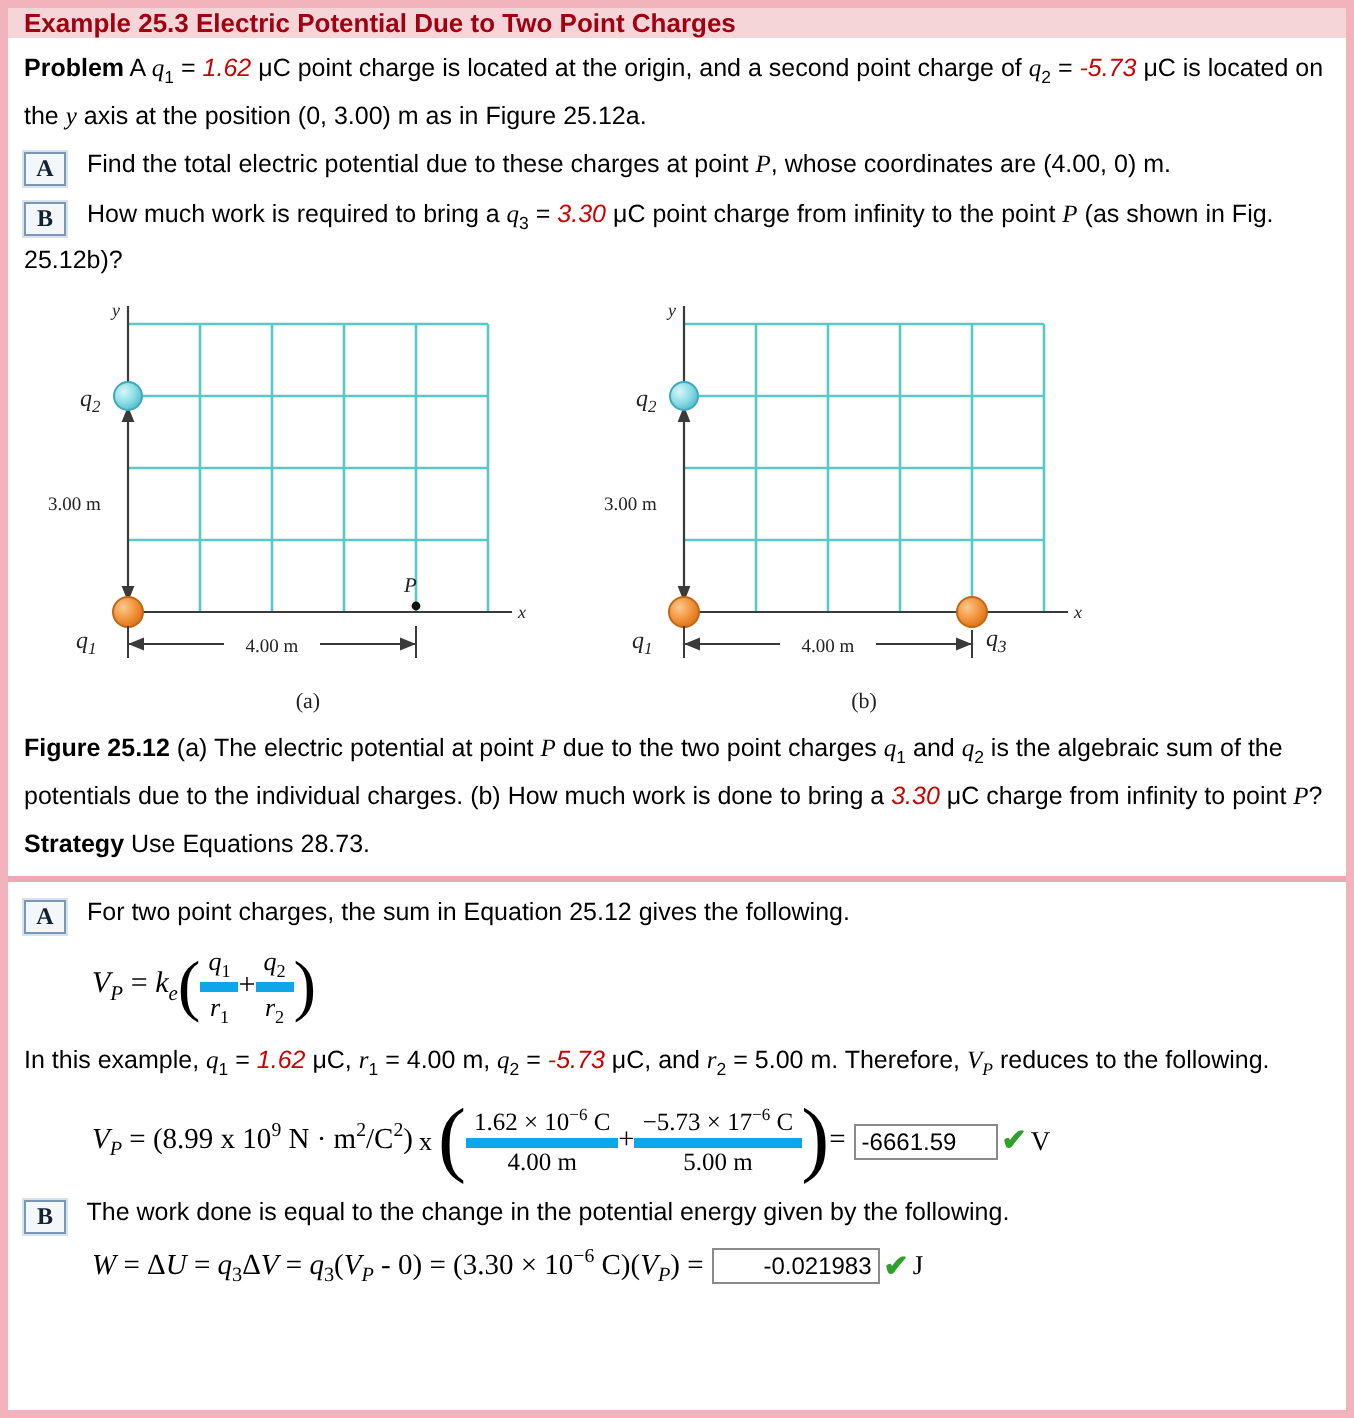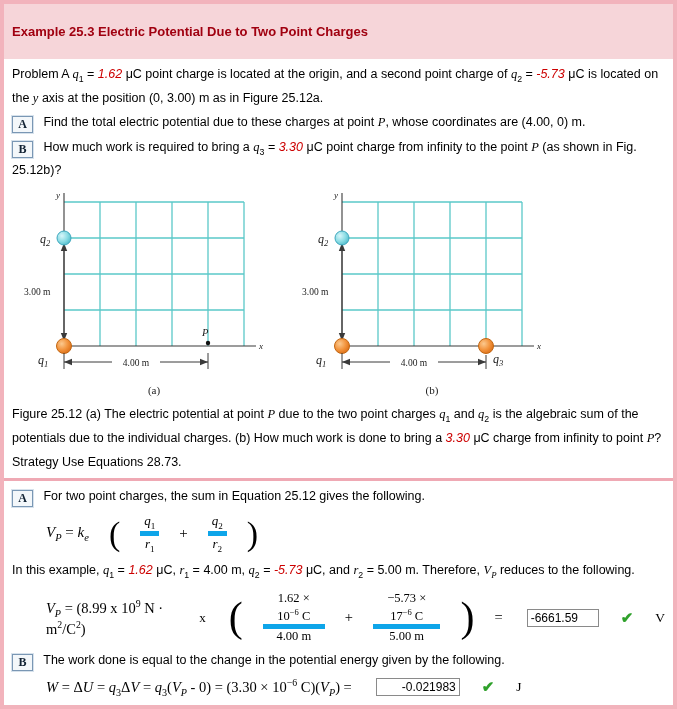--- a/index.html
+++ b/index.html
@@ -1,37 +1,37 @@
 <!DOCTYPE html>
 <html><head>
 <meta charset="utf-8">
 <style>
   html,body{margin:0;padding:0;}
   body{width:677px;height:709px;font-family:"Liberation Sans","DejaVu Sans",sans-serif;font-size:12.5px;color:#000;background:#fff;}
   .frame{width:677px;height:709px;box-sizing:border-box;border:4px solid #F2B3BC;background:#fff;overflow:hidden;}
-  .bar{background:#F6D5D9;color:#A00010;font-weight:bold;font-size:13px;padding:20px 8px;}
+  .bar{background:#F6D5D9;color:#A00010;font-weight:bold;font-size:13px;padding:0 8px;}
   .content{padding:1px 8px 0;}
   p.line{margin:5px 0;line-height:19px;}
-  .b{font-weight:normal;}
+  .b{font-weight:bold;}
   .red{color:#CC0000;font-style:italic;}
   .var{font-family:"Liberation Serif","DejaVu Serif",serif;font-style:italic;}
   .sub{vertical-align:sub;font-size:0.7em;}
   .sup{vertical-align:super;font-size:0.68em;}
   .abox{display:inline-block;min-width:13px;text-align:center;border:1px solid #7A97B4;box-shadow:0 0 0 1px #D7E2EC;background:#F3F7FA;color:#112233;
         font-family:"Liberation Serif","DejaVu Serif",serif;font-weight:bold;font-size:12px;padding:0 3px;line-height:15px;margin-right:7px;vertical-align:-2px;}
   .figures{display:flex;gap:28px;padding-left:4px;margin:8px 0 0;}
   svg.fig text{font-family:"Liberation Serif","DejaVu Serif",serif;fill:#222;}
   .axis-label{font-size:9px;font-style:italic;}
   .dim-label{font-size:9.5px;}
   .q-label{font-size:12px;font-style:italic;}
   .p-label{font-size:10.5px;font-style:italic;}
   .fig-caption{font-size:11px;}
   .divider{height:3px;background:#EFA9B4;margin-top:6px;}
-  .eq{display:flex;align-items:center;gap:20px;font-family:"Liberation Serif","DejaVu Serif",serif;margin:6px 0 6px 34px;font-size:15px;}
-  .eq2{font-size:14.5px;justify-content:space-between;}
+  .eq{display:flex;align-items:center;gap:0;font-family:"Liberation Serif","DejaVu Serif",serif;margin:6px 0 6px 34px;font-size:15px;}
+  .eq2{font-size:14.5px;}
   .eq3{font-size:14.5px;}
   .fraction{display:inline-block;text-align:center;font-size:13px;line-height:1.25;}
   .eq2 .fraction{font-size:12.5px;}
   .fraction .num,.fraction .den{padding:0 4px;display:block;}
   .fraction .den{border-top:5px solid #0ea5e9;}
   .bigp{font-size:34px;line-height:0.95;font-weight:normal;}
   .eq2 .bigp{font-size:42px;}
   .times{font-size:13px;padding:0 3px;}
   input.answer{box-sizing:border-box;height:18px;border:1px solid #8a8a8a;background:#fff;
         font-family:"Liberation Sans","DejaVu Sans",sans-serif;font-size:12px;padding:1px 3px;margin-left:4px;}

